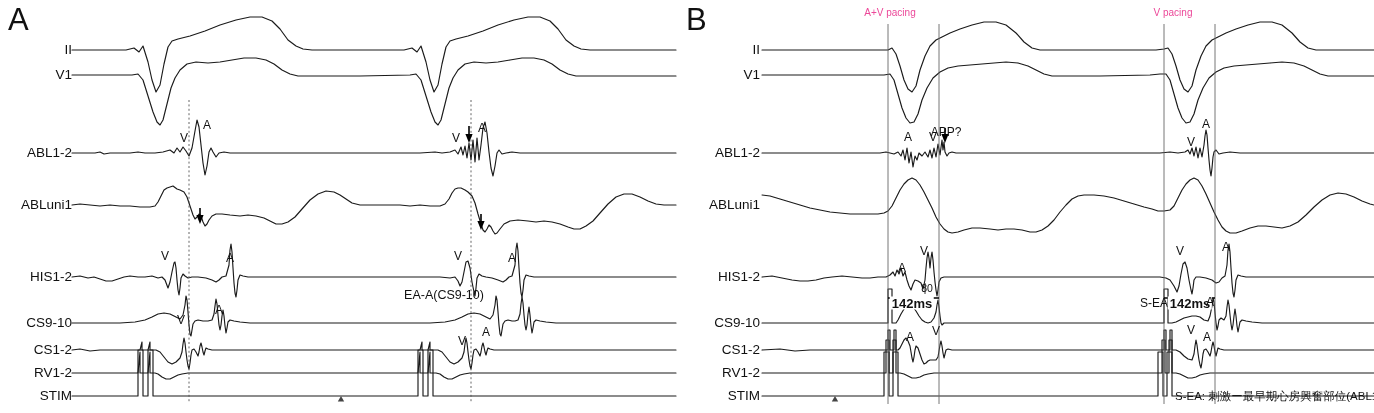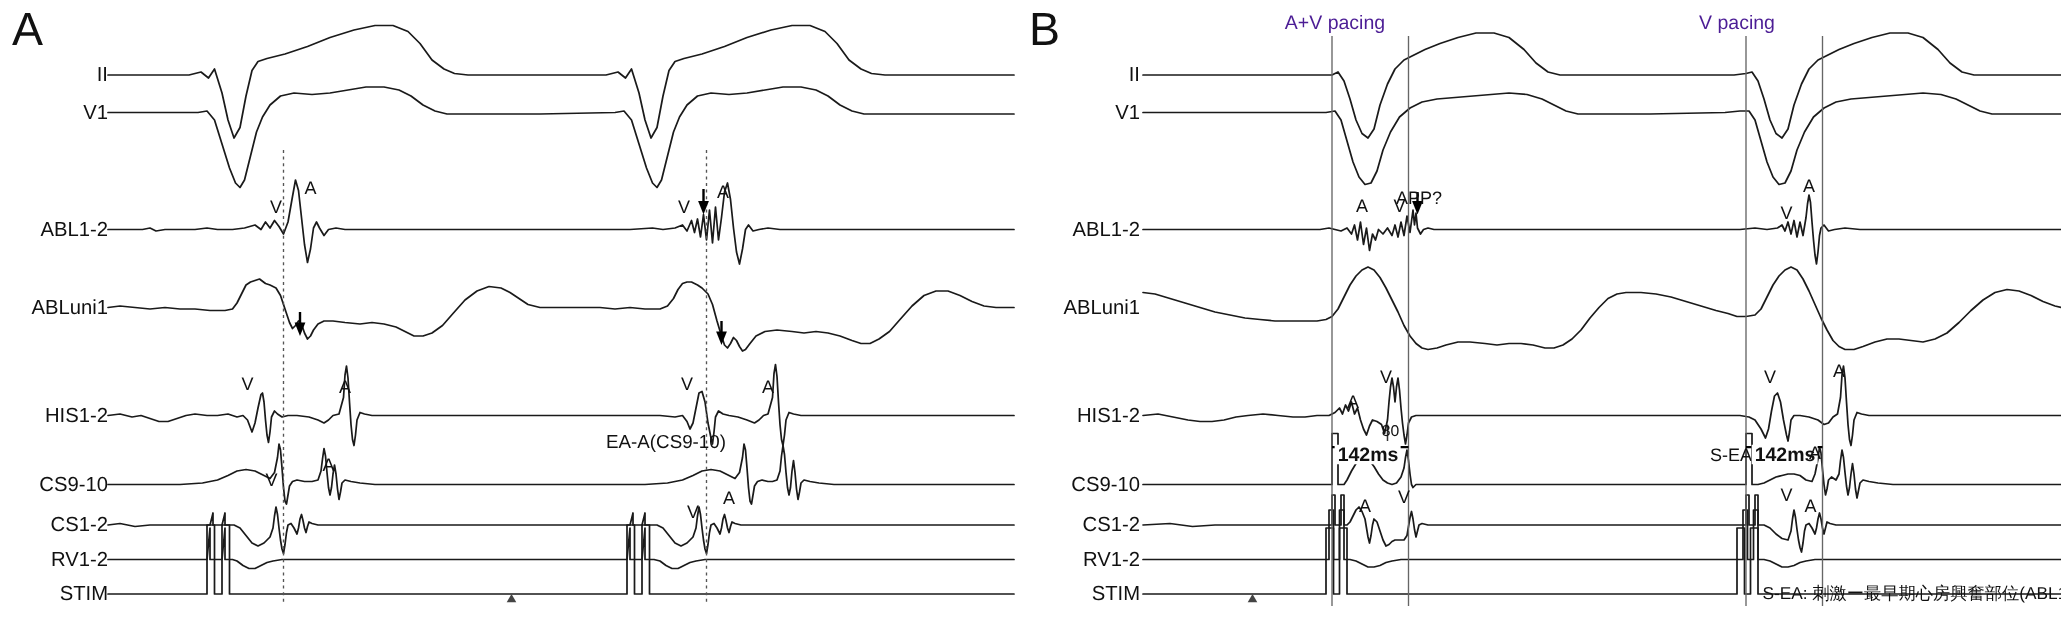--- a/index.html
+++ b/index.html
@@ -36,23 +36,23 @@
     line-height:1;
     transform:translateY(-50%);
   }
   #panel-a .chan-label{right:608px;}
   #panel-b .chan-label{right:614px;}
 
   .svg-layer{position:absolute;left:0;top:0;width:100%;height:413px;}
 
   .pacing-title{
     position:absolute;
-    font-size:13px;
-    white-space:nowrap;
-    color:#4c1d95;
+    font-size:10px;
+    white-space:nowrap;
+    color:#ec4899;
     line-height:1;
     transform:translateX(-50%);
   }
 
   .wave-annot{
     position:absolute;
     font-size:12px;
     color:#111;
     line-height:1;
     white-space:nowrap;
@@ -214,21 +214,21 @@
         <line x1="265" y1="128" x2="265" y2="138"></line>
         <polygon points="265,143 261.4,134 268.6,134" stroke="none"></polygon>
       </g>
 
       <line x1="245" y1="283" x2="245" y2="294" stroke="#333" stroke-width="1"></line>
 
       <polygon points="155,396 151.8,401.5 158.2,401.5" fill="#444"></polygon>
     </svg>
 
     <div class="pacing-title" style="left:210px;top:8px">A+V pacing</div>
-    <div class="pacing-title" style="left:478px;top:8px">V pacing</div>
+    <div class="pacing-title" style="left:493px;top:8px">V pacing</div>
 
     <div class="wave-annot" style="left:266px;top:132px">APP?</div>
     <div class="wave-annot small" style="left:247px;top:288px">80</div>
     <div class="wave-annot bold" style="left:232px;top:303px">142ms</div>
     <div class="wave-annot" style="left:474px;top:303px">S-EA</div>
     <div class="wave-annot bold" style="left:510px;top:303px">142ms</div>
 
     <div class="wave-annot" style="left:228px;top:137px">A</div>
     <div class="wave-annot" style="left:253px;top:137px">V</div>
     <div class="wave-annot" style="left:222px;top:268px">A</div>

